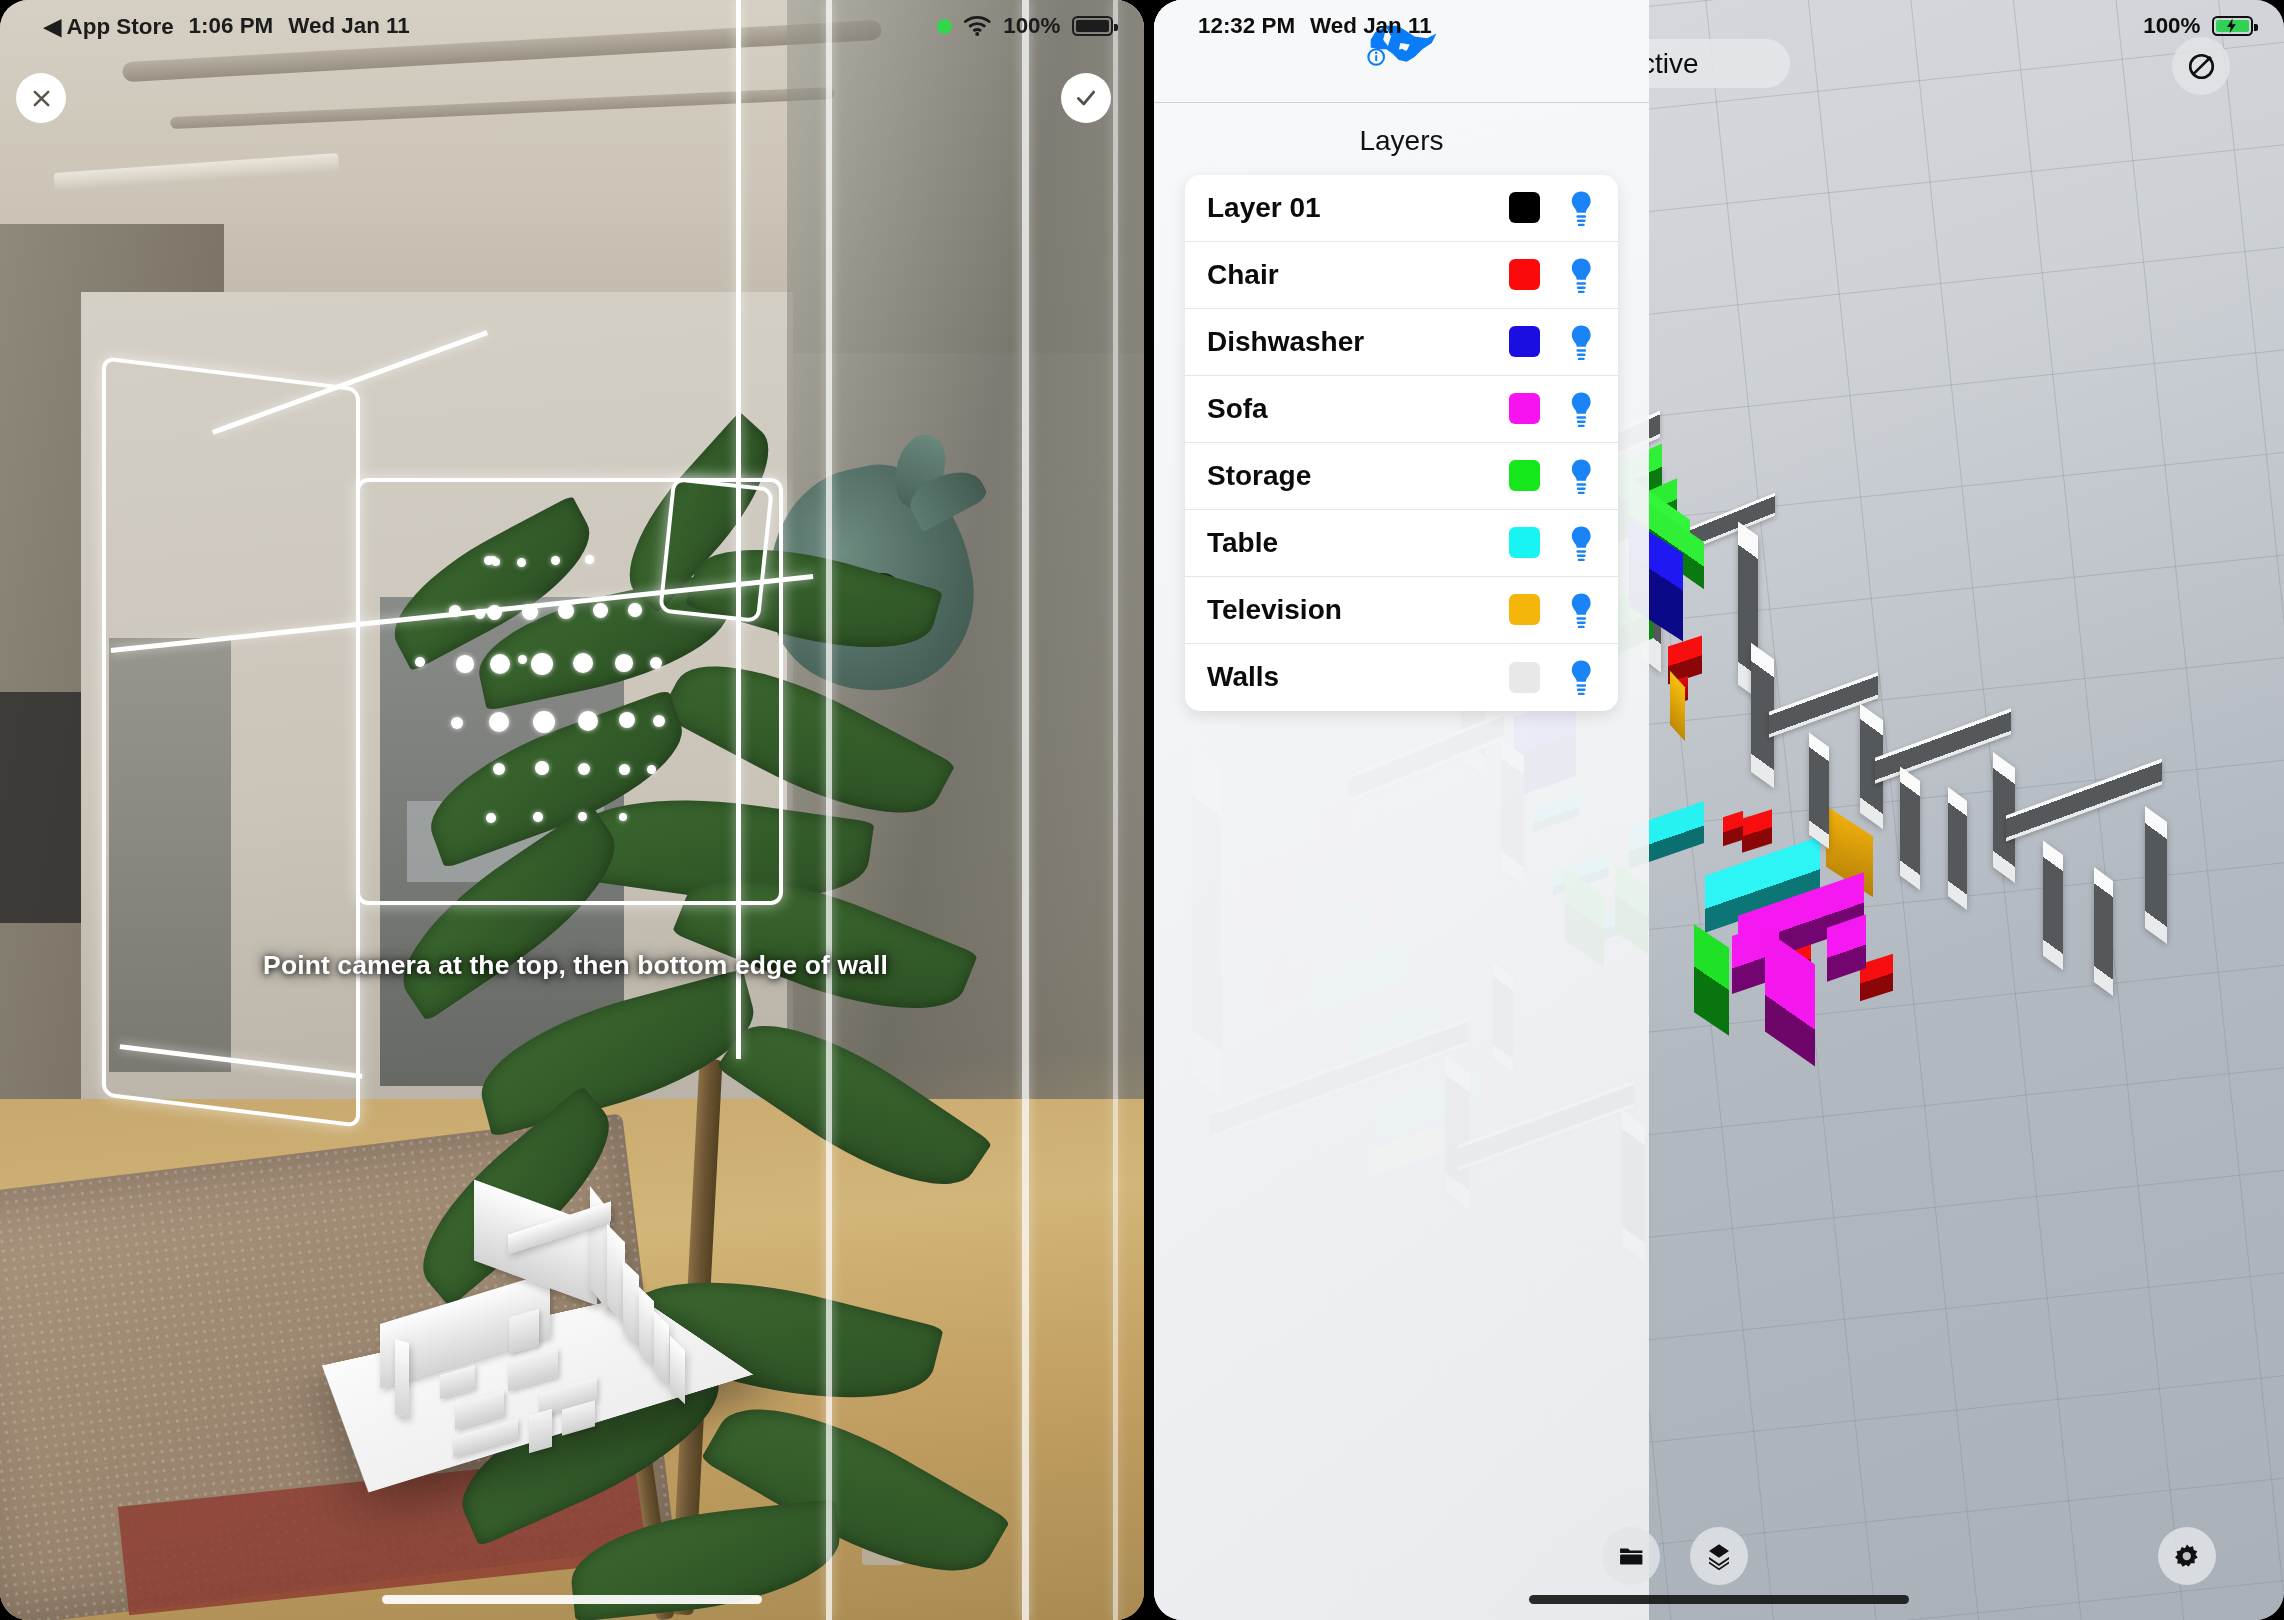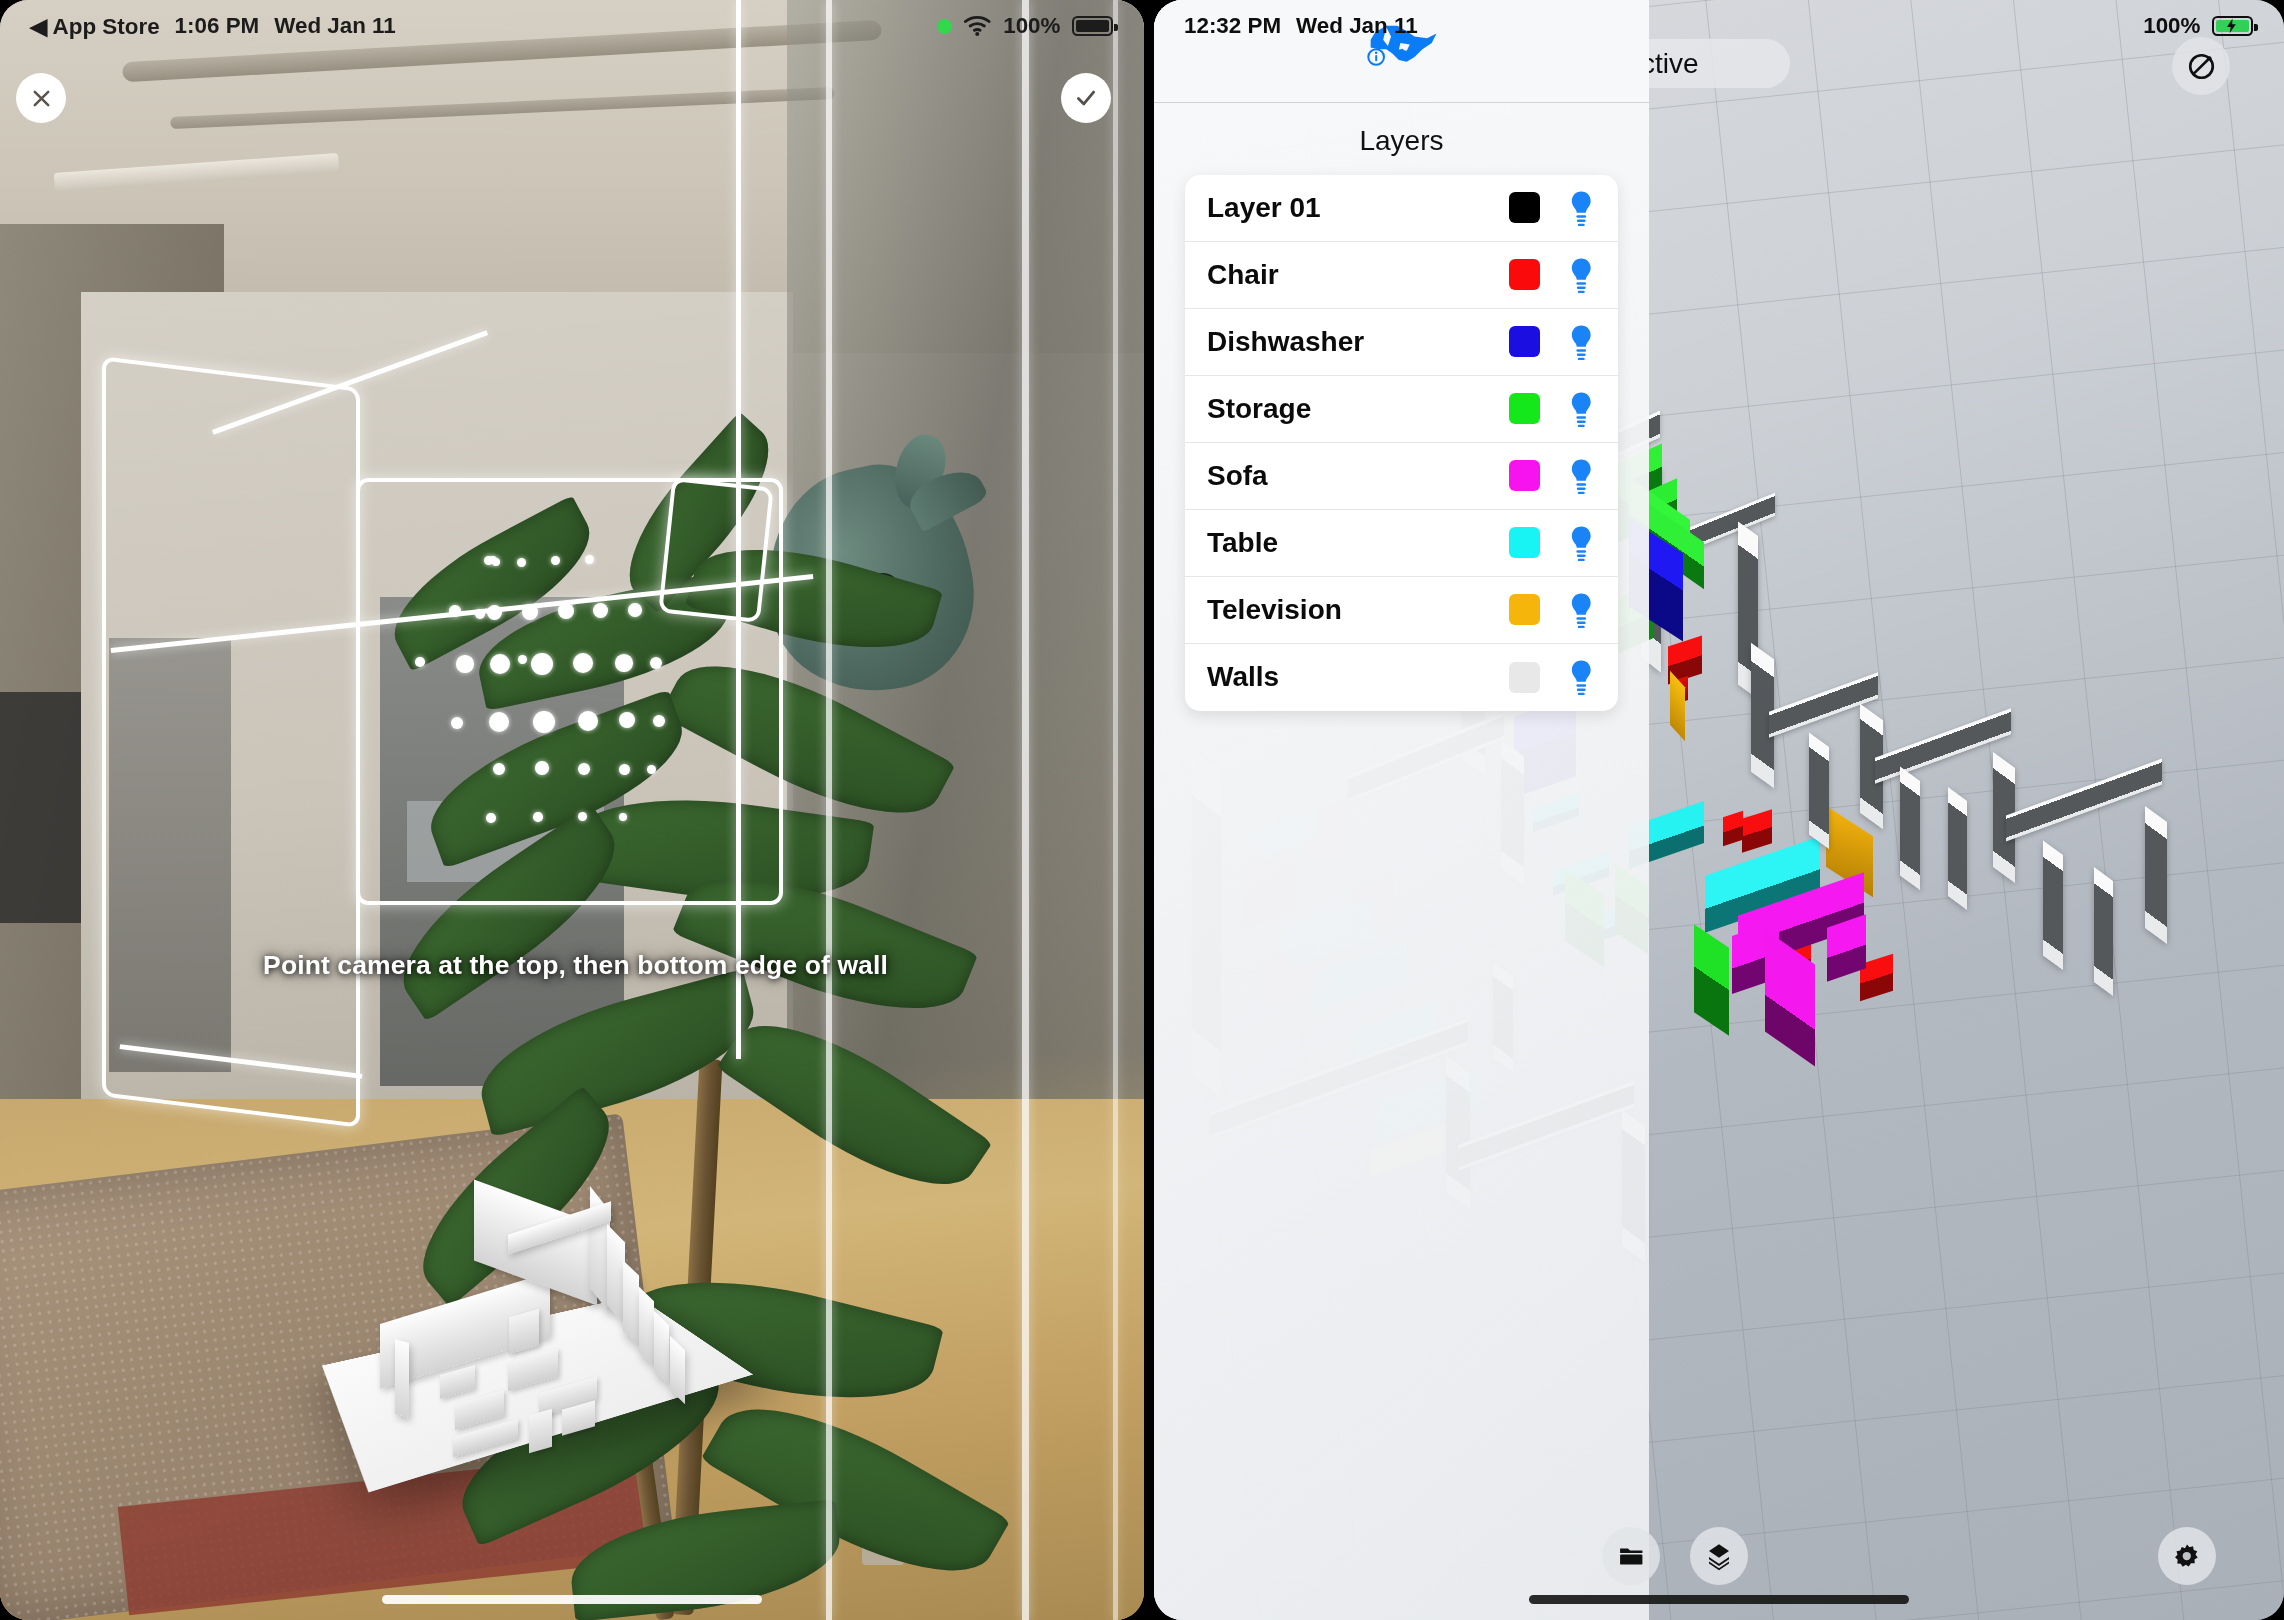--- a/index.html
+++ b/index.html
@@ -94,21 +94,21 @@
     background:#fff;display:flex;align-items:center;justify-content:center;}
   .ar-caption{position:absolute;left:0;width:100%;text-align:center;
     color:#fff;font-size:26.5px;font-weight:bold;letter-spacing:0.1px;
     text-shadow:0 1.4px 6.8px rgba(0,0,0,.85),0 0 15px rgba(0,0,0,.6);padding-left:7px;}
 
   .home-bar{position:absolute;height:8.8px;border-radius:4.7px;background:rgba(255,255,255,.92);}
 
   
   .sbar{position:absolute;left:0;top:0;width:100%;height:52px;
         display:flex;align-items:center;font-size:22.4px;font-weight:bold;}
-  .sbar .lft{display:flex;align-items:flex-start;gap:15px;padding-left:30px;}
+  .sbar .lft{display:flex;align-items:flex-start;gap:15px;padding-left:44px;}
   .sbar .rgt{margin-left:auto;display:flex;align-items:center;gap:11.5px;padding-right:31px;}
   .battery{width:41px;height:19.7px;border:2.7px solid currentColor;border-radius:5.4px;position:relative;}
   .battery::after{content:"";position:absolute;right:-6.8px;top:5.4px;width:3.4px;height:7.5px;
                   background:currentColor;border-radius:0 2px 2px 0;}
   .battfill{position:absolute;inset:2px;border-radius:2px;background:currentColor;}
   .battfill.green{background:#31d158;}
   .greendot{width:15px;height:15px;border-radius:50%;background:#32d74b;}
 
   
   .device-right{
@@ -460,32 +460,32 @@
           <span class="layer-name">Dishwasher</span>
           <span class="swatch" style="background:#1b0ee0;"></span>
           <svg class="bulb" viewBox="0 0 20 26">
               <path d="M10 1.4c-4 0-6.6 3-6.6 6.6 0 2.8 1.8 4.5 2.7 6.1.5.9.7 1.6.7 2.2h6.4c0-.6.2-1.3.7-2.2.9-1.6 2.7-3.3 2.7-6.1 0-3.6-2.6-6.6-6.6-6.6z" fill="#1a84f7"></path>
               <rect x="6.6" y="18" width="6.8" height="1.8" rx=".9" fill="#1a84f7"></rect>
               <rect x="6.9" y="21" width="6.2" height="1.8" rx=".9" fill="#1a84f7"></rect>
               <rect x="7.6" y="24" width="4.8" height="1.7" rx=".85" fill="#1a84f7"></rect>
             </svg>
         </div>
         <div class="layer-row">
+          <span class="layer-name">Sofa</span>
+          <span class="swatch" style="background:#f713f0;"></span>
+          <svg class="bulb" viewBox="0 0 20 26">
+              <path d="M10 1.4c-4 0-6.6 3-6.6 6.6 0 2.8 1.8 4.5 2.7 6.1.5.9.7 1.6.7 2.2h6.4c0-.6.2-1.3.7-2.2.9-1.6 2.7-3.3 2.7-6.1 0-3.6-2.6-6.6-6.6-6.6z" fill="#1a84f7"></path>
+              <rect x="6.6" y="18" width="6.8" height="1.8" rx=".9" fill="#1a84f7"></rect>
+              <rect x="6.9" y="21" width="6.2" height="1.8" rx=".9" fill="#1a84f7"></rect>
+              <rect x="7.6" y="24" width="4.8" height="1.7" rx=".85" fill="#1a84f7"></rect>
+            </svg>
+        </div>
+        <div class="layer-row">
           <span class="layer-name">Storage</span>
           <span class="swatch" style="background:#14e81a;"></span>
-          <svg class="bulb" viewBox="0 0 20 26">
-              <path d="M10 1.4c-4 0-6.6 3-6.6 6.6 0 2.8 1.8 4.5 2.7 6.1.5.9.7 1.6.7 2.2h6.4c0-.6.2-1.3.7-2.2.9-1.6 2.7-3.3 2.7-6.1 0-3.6-2.6-6.6-6.6-6.6z" fill="#1a84f7"></path>
-              <rect x="6.6" y="18" width="6.8" height="1.8" rx=".9" fill="#1a84f7"></rect>
-              <rect x="6.9" y="21" width="6.2" height="1.8" rx=".9" fill="#1a84f7"></rect>
-              <rect x="7.6" y="24" width="4.8" height="1.7" rx=".85" fill="#1a84f7"></rect>
-            </svg>
-        </div>
-        <div class="layer-row">
-          <span class="layer-name">Sofa</span>
-          <span class="swatch" style="background:#f713f0;"></span>
           <svg class="bulb" viewBox="0 0 20 26">
               <path d="M10 1.4c-4 0-6.6 3-6.6 6.6 0 2.8 1.8 4.5 2.7 6.1.5.9.7 1.6.7 2.2h6.4c0-.6.2-1.3.7-2.2.9-1.6 2.7-3.3 2.7-6.1 0-3.6-2.6-6.6-6.6-6.6z" fill="#1a84f7"></path>
               <rect x="6.6" y="18" width="6.8" height="1.8" rx=".9" fill="#1a84f7"></rect>
               <rect x="6.9" y="21" width="6.2" height="1.8" rx=".9" fill="#1a84f7"></rect>
               <rect x="7.6" y="24" width="4.8" height="1.7" rx=".85" fill="#1a84f7"></rect>
             </svg>
         </div>
         <div class="layer-row">
           <span class="layer-name">Table</span>
           <span class="swatch" style="background:#18f3f3;"></span>

